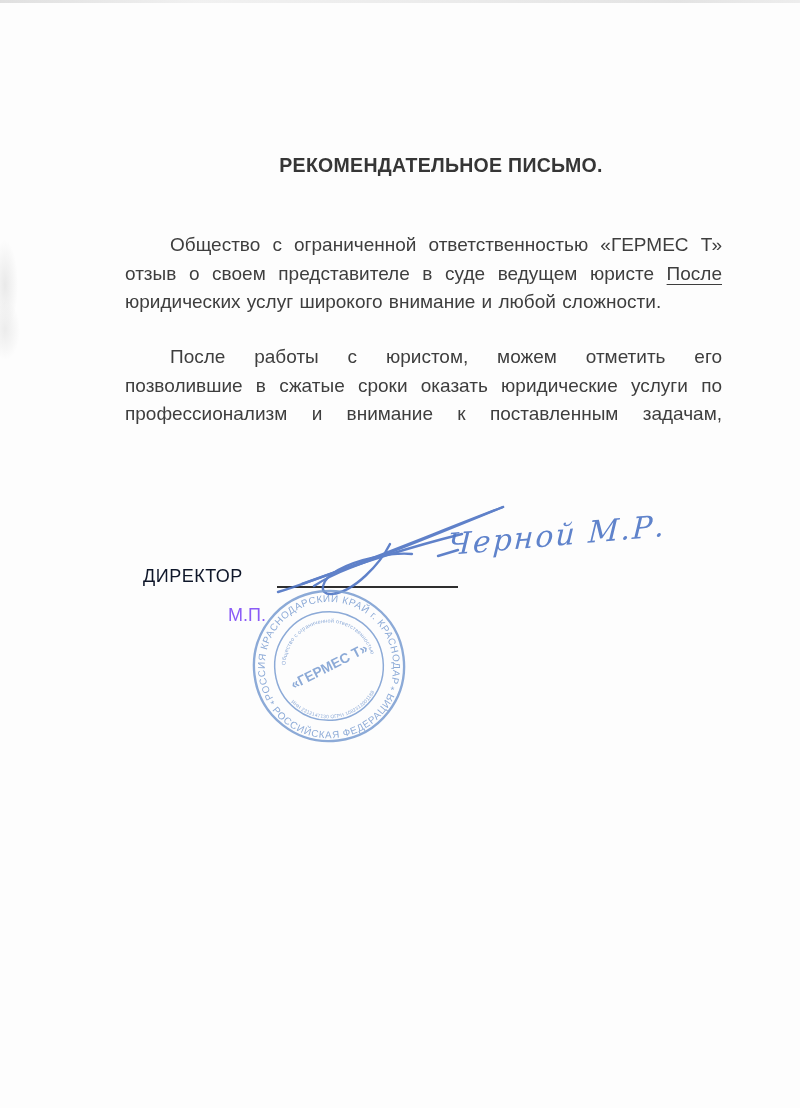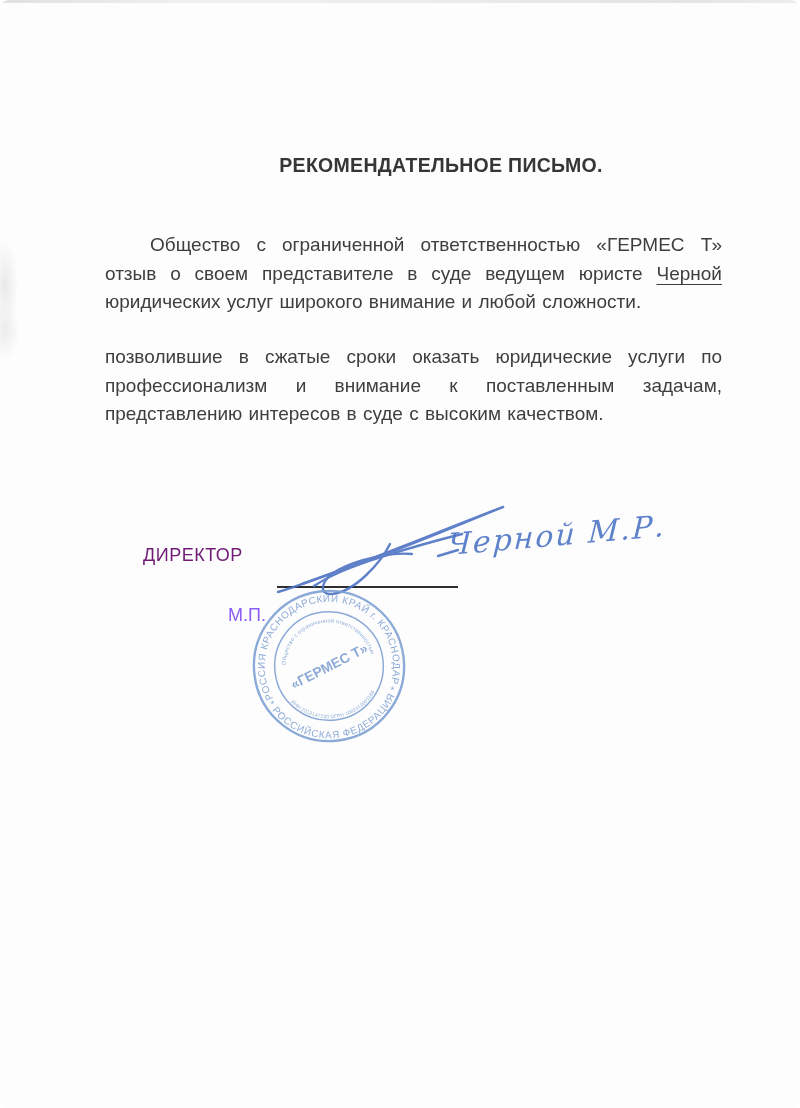--- a/index.html
+++ b/index.html
@@ -3,42 +3,41 @@
 <meta charset="utf-8">
 <style>
   html,body{margin:0;padding:0;background:#ffffff;}
   .page{
     position:relative;
     width:800px;height:1108px;
     background:#fdfdfd;
     font-family:"Liberation Sans", sans-serif;
     color:#3e3e3e;
     overflow:hidden;
-    border-radius:9px;
   }
   .scan-edge{
     position:absolute;top:0;left:0;right:0;height:3px;
     background:linear-gradient(to right,#bcbcbc,#e2e2e2 25%,#d6d6d6 55%,#c4c4c4 85%,#dadada);
     opacity:.45;
   }
   .smudge{position:absolute;border-radius:50%;pointer-events:none;}
   .smudge.a{left:-8px;top:240px;width:26px;height:90px;background:radial-gradient(closest-side,#e9e9e9,transparent);}
   .smudge.b{left:-10px;top:300px;width:30px;height:60px;background:radial-gradient(closest-side,#ececec,transparent);}
   .title{
     position:absolute;left:105px;top:141px;width:617px;
     text-align:center;text-indent:55px;
     font-size:19.5px;font-weight:bold;letter-spacing:.3px;color:#363636;
   }
   .letter-body{position:absolute;left:105px;top:231px;width:617px;font-size:19px;}
   .paragraph + .paragraph{margin-top:26.5px;}
-  .line{height:28.5px;line-height:28.5px;word-spacing:1px;}
+  .line{height:28.5px;line-height:28.5px;word-spacing:1px;margin-left:20px;}
   .line.just{text-align:justify;text-align-last:justify;}
   .line.indent{text-indent:45px;}
   .u{text-decoration:underline;text-decoration-thickness:1.3px;text-underline-offset:4px;}
-  .director-label{position:absolute;left:143px;top:545px;font-size:18px;letter-spacing:.5px;color:#701a75;}
+  .director-label{position:absolute;left:143px;top:566px;font-size:18px;letter-spacing:.5px;color:#0f172a;}
   .mp-label{position:absolute;left:228px;top:605px;font-size:18px;color:#8b5cf6;}
   .sig-line{position:absolute;left:277px;top:586px;width:181px;border-top:2px solid #2e2e2e;}
   .scrawl{position:absolute;left:262px;top:492px;}
   .hand-name{
     position:absolute;left:448px;top:527px;
     font-family:"DejaVu Serif", serif;font-style:italic;
     font-size:30px;letter-spacing:2px;color:#4f76c6;opacity:.9;
     transform:rotate(-5deg) skewX(-8deg);transform-origin:left center;
     white-space:nowrap;
   }
@@ -52,27 +51,27 @@
 
   <div class="scan-edge"></div>
   <div class="smudge a"></div>
   <div class="smudge b"></div>
 
   <h1 class="title">РЕКОМЕНДАТЕЛЬНОЕ ПИСЬМО.</h1>
 
   <div class="letter-body">
       <div class="paragraph">
         <div class="line just indent"><span>Общество с ограниченной ответственностью «ГЕРМЕС Т»</span></div>
-        <div class="line just"><span>отзыв о своем представителе в суде ведущем юристе </span><span class="u">Черной</span></div>
+        <div class="line just"><span>отзыв о своем представителе в суде ведущем юристе </span><span class="u">После</span></div>
         <div class="line"><span>юридических услуг широкого внимание и любой сложности.</span></div>
       </div>
       <div class="paragraph">
+        <div class="line just indent"><span>После работы с юристом, можем отметить его</span></div>
         <div class="line just"><span>позволившие в сжатые сроки оказать юридические услуги по</span></div>
         <div class="line just"><span>профессионализм и внимание к поставленным задачам,</span></div>
-        <div class="line"><span>представлению интересов в суде с высоким качеством.</span></div>
       </div>
     </div>
 
   <span class="director-label">ДИРЕКТОР</span>
 
   <div class="sig-line"></div>
 
   <svg class="scrawl" width="252" height="108" viewBox="0 0 252 108" aria-label="Черной М.Р.">
     <g fill="none" stroke="#4f74c4" stroke-width="2.4" stroke-linecap="round" opacity="0.9">
       <path d="M 16 100 C 80 80, 170 42, 241 15"></path>

